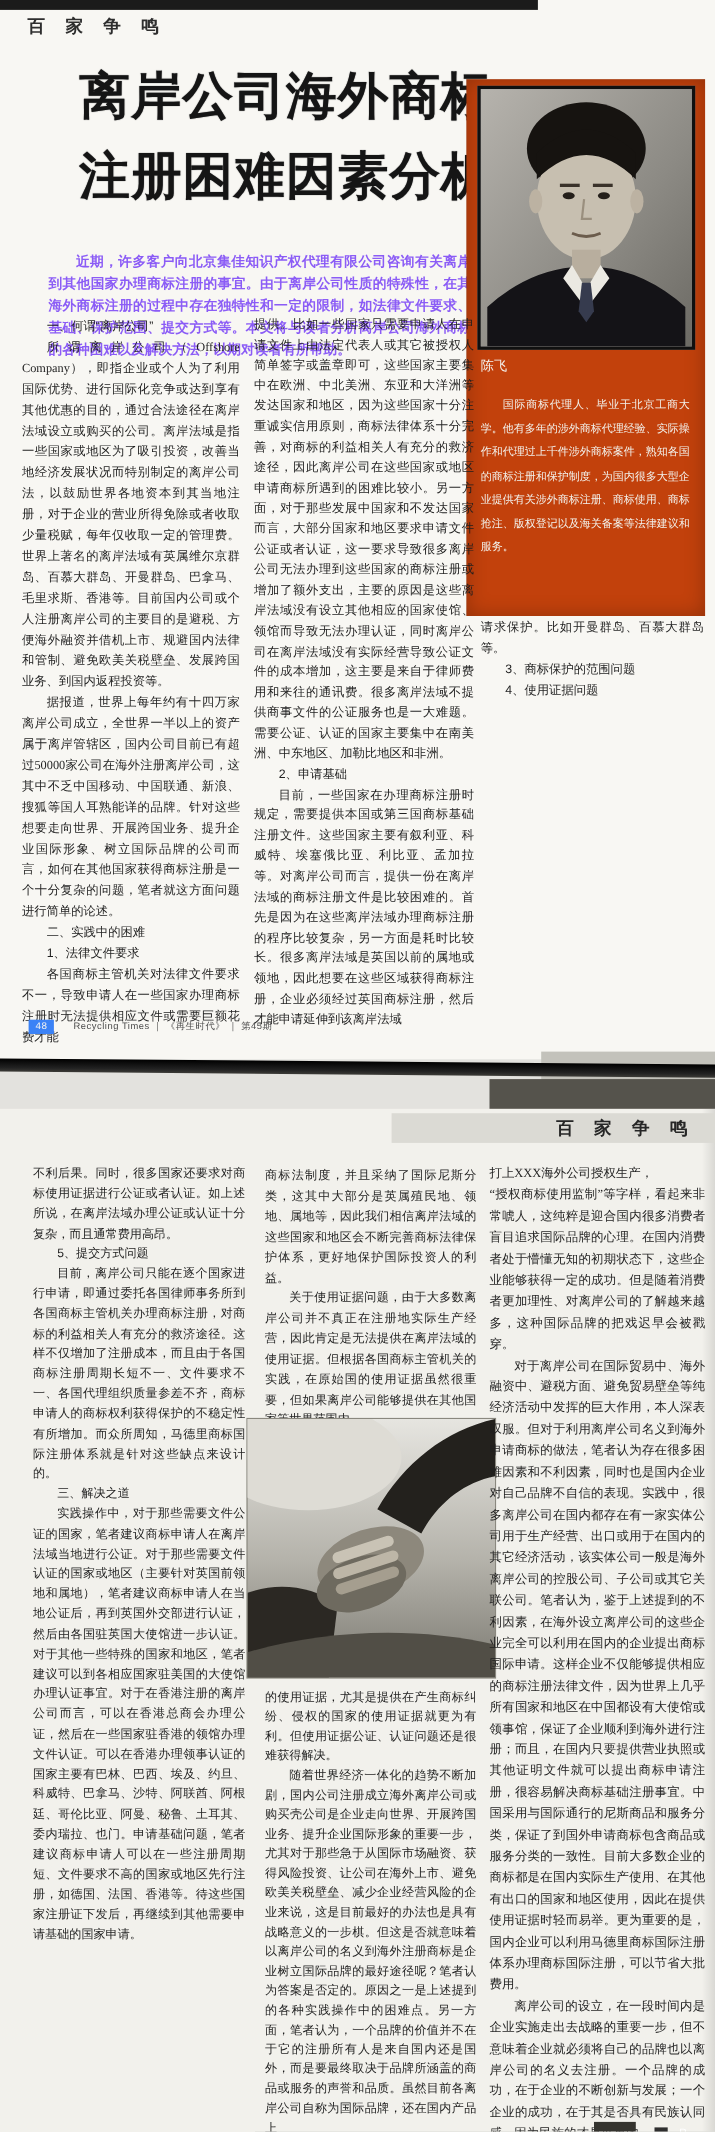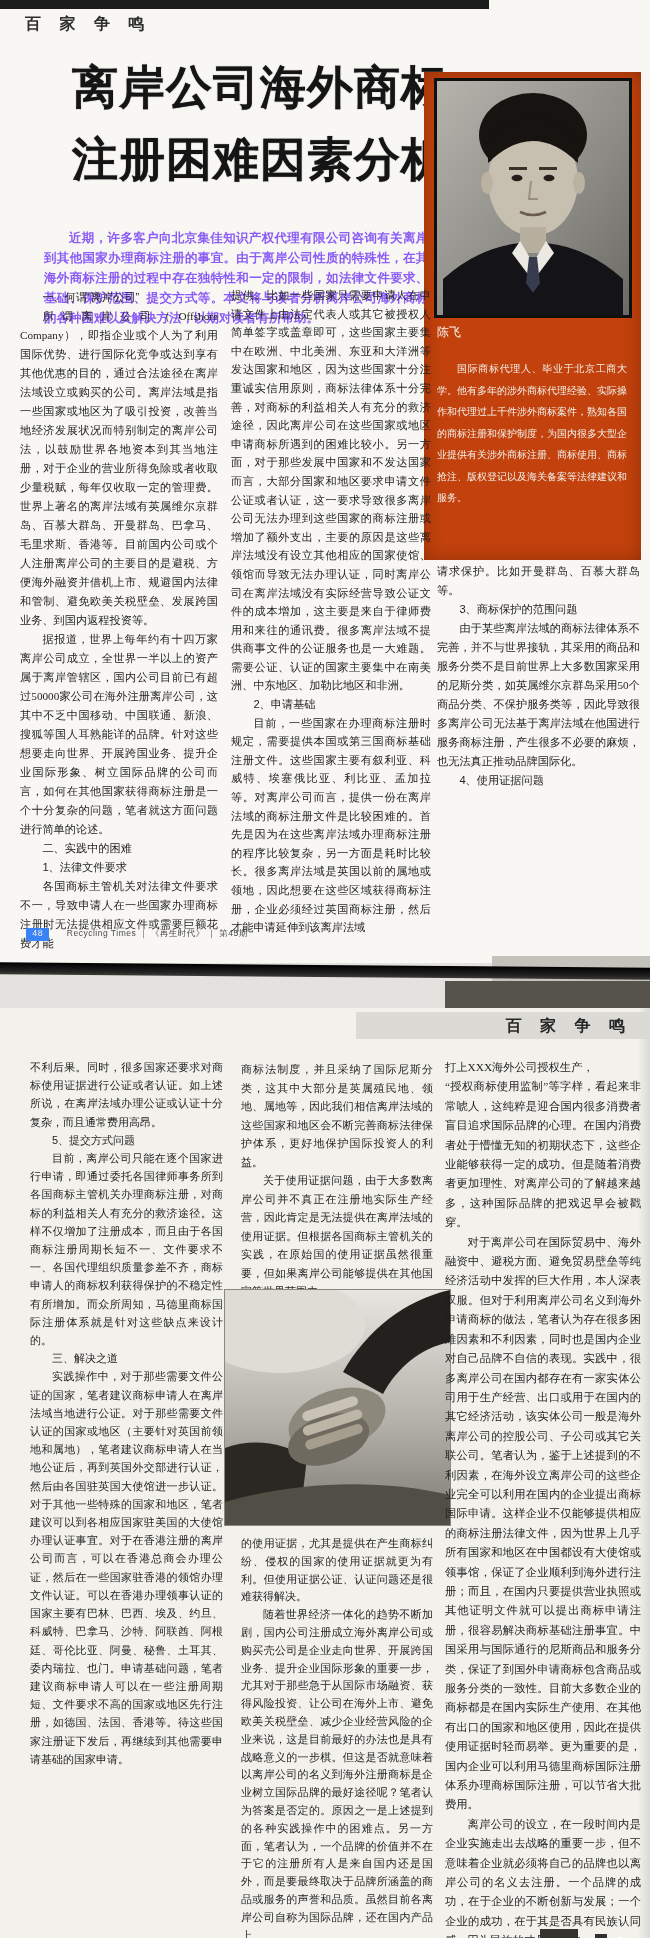--- a/index.html
+++ b/index.html
@@ -117,21 +117,20 @@
 
     <div class="col c1-2">
       <p class="cont">提供。比如一些国家只需要申请人在申请文件上由法定代表人或其它被授权人简单签字或盖章即可，这些国家主要集中在欧洲、中北美洲、东亚和大洋洲等发达国家和地区，因为这些国家十分注重诚实信用原则，商标法律体系十分完善，对商标的利益相关人有充分的救济途径，因此离岸公司在这些国家或地区申请商标所遇到的困难比较小。另一方面，对于那些发展中国家和不发达国家而言，大部分国家和地区要求申请文件公证或者认证，这一要求导致很多离岸公司无法办理到这些国家的商标注册或增加了额外支出，主要的原因是这些离岸法域没有设立其他相应的国家使馆、领馆而导致无法办理认证，同时离岸公司在离岸法域没有实际经营导致公证文件的成本增加，这主要是来自于律师费用和来往的通讯费。很多离岸法域不提供商事文件的公证服务也是一大难题。需要公证、认证的国家主要集中在南美洲、中东地区、加勒比地区和非洲。</p>
       <p class="h">2、申请基础</p>
       <p>目前，一些国家在办理商标注册时规定，需要提供本国或第三国商标基础注册文件。这些国家主要有叙利亚、科威特、埃塞俄比亚、利比亚、孟加拉等。对离岸公司而言，提供一份在离岸法域的商标注册文件是比较困难的。首先是因为在这些离岸法域办理商标注册的程序比较复杂，另一方面是耗时比较长。很多离岸法域是英国以前的属地或领地，因此想要在这些区域获得商标注册，企业必须经过英国商标注册，然后才能申请延伸到该离岸法域</p>
     </div>
 
     <div class="col c1-3">
       <p class="cont">请求保护。比如开曼群岛、百慕大群岛等。</p>
       <p class="h">3、商标保护的范围问题</p>
-      <p>由于某些离岸法域的商标法律体系不完善，并不与世界接轨，其采用的商品和服务分类不是目前世界上大多数国家采用的尼斯分类，如英属维尔京群岛采用50个商品分类、不保护服务类等，因此导致很多离岸公司无法基于离岸法域在他国进行服务商标注册，产生很多不必要的麻烦，也无法真正推动品牌国际化。</p>
       <p class="h">4、使用证据问题</p>
     </div>
 
     <div class="footer1">
       <span class="pagenum">48</span>
       <span class="foottext">Recycling Times ｜ 《再生时代》 ｜ 第45期</span>
     </div>
   </div>
 
   <div class="junction-corner"></div>

